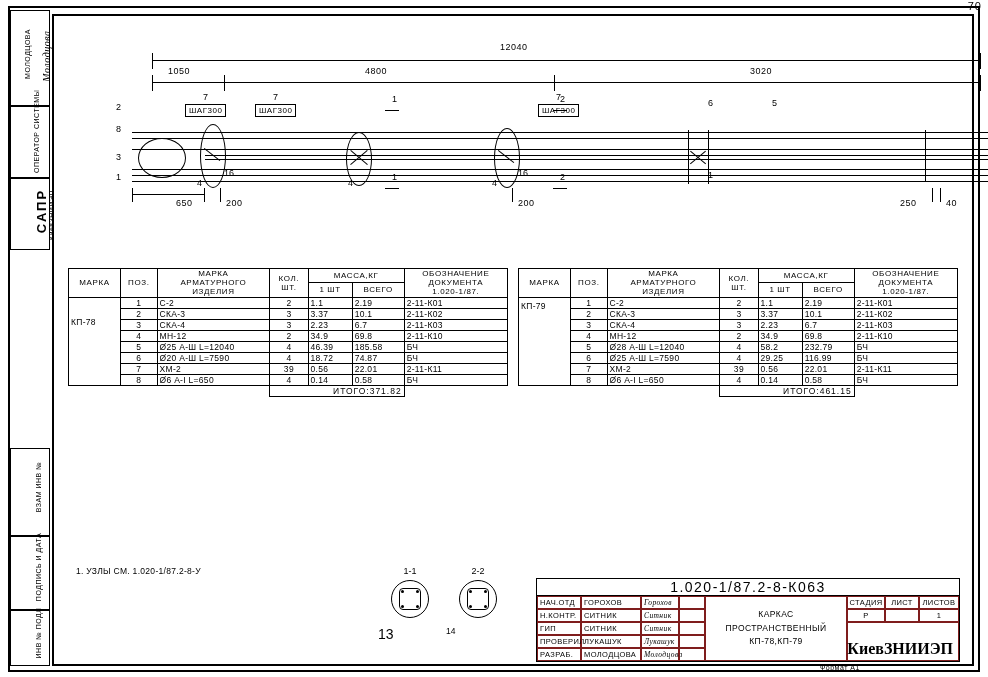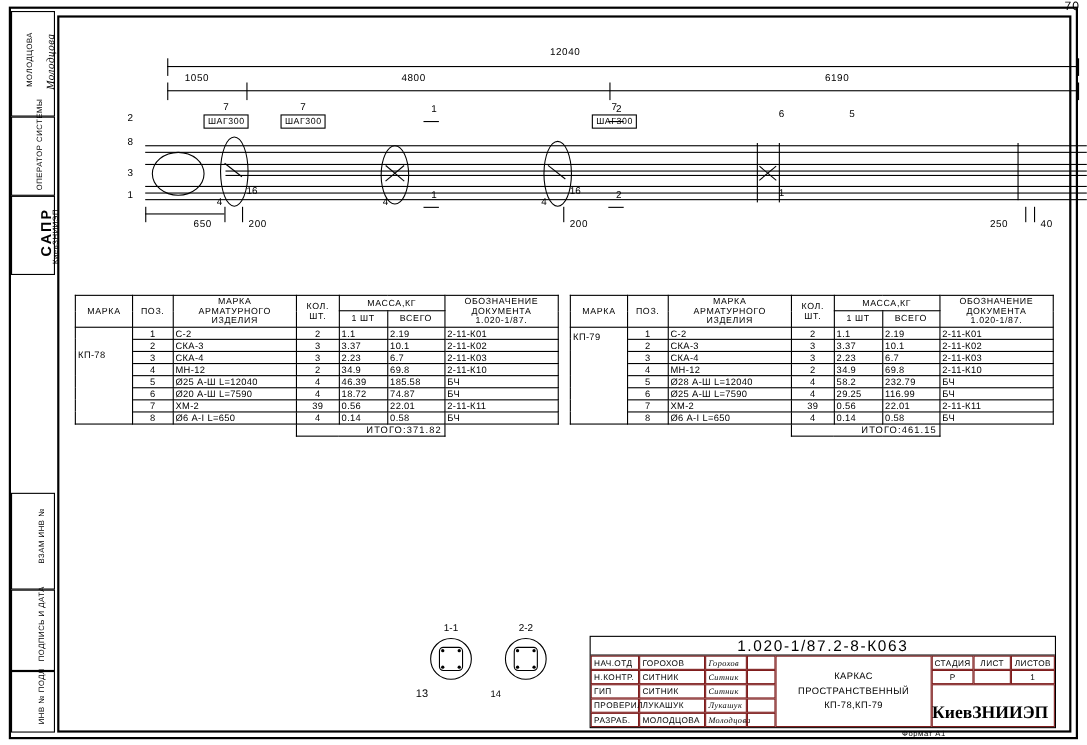--- a/index.html
+++ b/index.html
@@ -93,21 +93,21 @@
     <div class="tick" style="left:92px;top:33px;height:16px;"></div>
     <div class="tick" style="left:920px;top:33px;height:16px;"></div>
 
     <div class="dimline" style="left:92px;top:62px;width:828px;"></div>
     <div class="tick" style="left:92px;top:55px;height:16px;"></div>
     <div class="tick" style="left:164px;top:55px;height:16px;"></div>
     <div class="tick" style="left:494px;top:55px;height:16px;"></div>
     <div class="tick" style="left:920px;top:55px;height:16px;"></div>
     <div class="dimtxt" style="left:108px;top:46px;">1050</div>
     <div class="dimtxt" style="left:305px;top:46px;">4800</div>
-    <div class="dimtxt" style="left:690px;top:46px;">6190</div>
+    <div class="dimtxt" style="left:690px;top:46px;">3020</div>
 
     <div class="bar" style="left:72px;top:112px;width:860px;height:1.4px;"></div>
     <div class="bar" style="left:72px;top:118px;width:860px;height:1.4px;"></div>
     <div class="bar" style="left:72px;top:129px;width:860px;height:1.4px;"></div>
     <div class="bar" style="left:145px;top:135px;width:787px;height:1.4px;"></div>
     <div class="bar" style="left:145px;top:139px;width:787px;height:1.4px;"></div>
     <div class="bar" style="left:72px;top:149px;width:860px;height:1.4px;"></div>
     <div class="bar" style="left:72px;top:155px;width:860px;height:1.4px;"></div>
     <div class="bar" style="left:72px;top:161px;width:860px;height:1.4px;"></div>
 
@@ -362,32 +362,33 @@
       <td style="border:none;"></td>
       <td style="border:none;"></td>
       <td style="border:none;"></td>
       <td colspan="3" class="tot">ИТОГО:461.15</td>
       <td style="border:none;"></td>
     </tr>
   </tbody>
     </table>
 
   <div class="notes">
+    <div>1. УЗЛЫ СМ. 1.020-1/87.2-8-У</div>
   </div>
 
   <div class="sec" style="left:380px;top:566px;width:60px;">
     <div>1-1</div>
     <div class="seccircle" style="margin-top:4px;">
       <div class="secinner"></div>
       <div class="dot" style="left:9px;top:9px;"></div>
       <div class="dot" style="left:24px;top:9px;"></div>
       <div class="dot" style="left:9px;top:24px;"></div>
       <div class="dot" style="left:24px;top:24px;"></div>
     </div>
-    <div style="position:absolute;left:-2px;top:60px;font-size:10px;">13</div>
+    <div style="position:absolute;left:-2px;top:60px;font-size:14px;">13</div>
   </div>
 
   <div class="sec" style="left:448px;top:566px;width:60px;">
     <div>2-2</div>
     <div class="seccircle" style="margin-top:4px;">
       <div class="secinner"></div>
       <div class="dot" style="left:9px;top:9px;"></div>
       <div class="dot" style="left:24px;top:9px;"></div>
       <div class="dot" style="left:9px;top:24px;"></div>
       <div class="dot" style="left:24px;top:24px;"></div>

